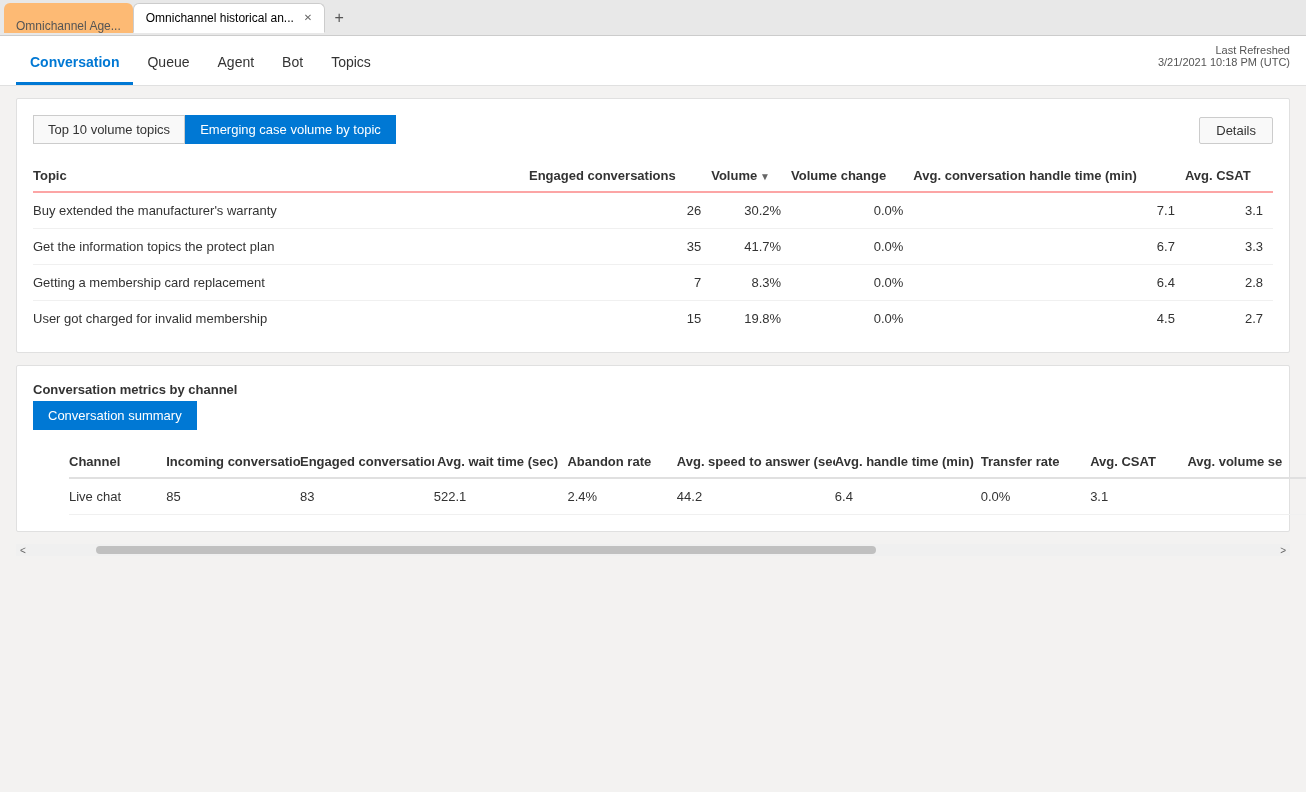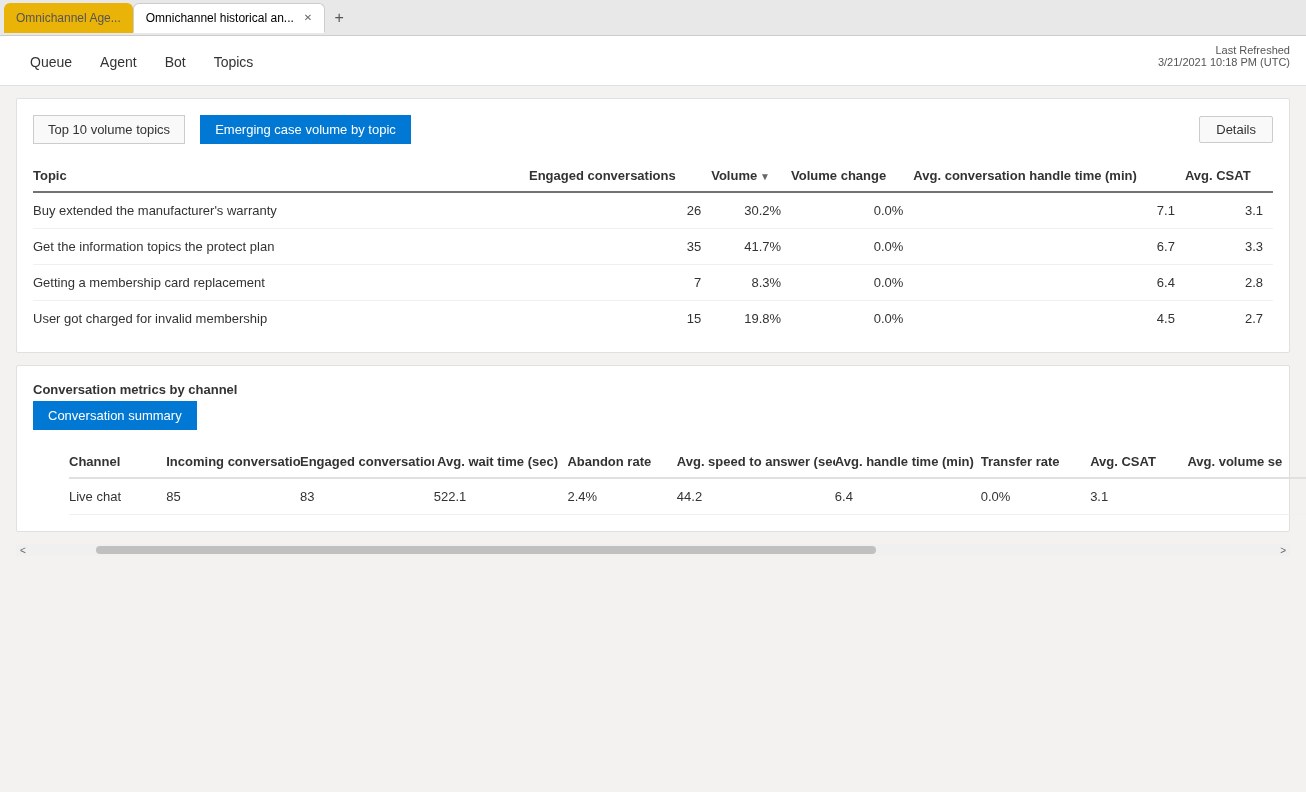--- a/index.html
+++ b/index.html
@@ -22,22 +22,23 @@
       border-radius: 6px 6px 0 0;
       font-size: 12px;
       cursor: pointer;
       gap: 6px;
       max-width: 200px;
       overflow: hidden;
       white-space: nowrap;
       text-overflow: ellipsis;
     }
     .browser-tab.inactive {
-      background: #eab308;
+      background: #fdba74;
       color: #555;
+      align-items: flex-end;
     }
     .browser-tab.active {
       background: #fff;
       color: #000;
       border: 1px solid #ccc;
       border-bottom: 1px solid #fff;
     }
     .tab-close {
       font-size: 10px;
       color: #666;
@@ -109,22 +110,22 @@
       border: 1px solid #e0e0e0;
       border-radius: 2px;
     }
     .panel-inner {
       padding: 16px;
     }
 
     
     .tab-buttons {
       display: flex;
-      align-items: center;
-      gap: 15px;
+      align-items: flex-end;
+      gap: 0;
       margin-bottom: 16px;
     }
     .tab-btn {
       padding: 6px 14px;
       font-size: 13px;
       cursor: pointer;
       border: 1px solid #ccc;
       background: #f9f9f9;
       color: #333;
     }
@@ -148,21 +149,21 @@
     .data-table {
       width: 100%;
       border-collapse: collapse;
       font-size: 13px;
     }
     .data-table th {
       text-align: left;
       padding: 8px 10px 8px 0;
       font-weight: 600;
       color: #333;
-      border-bottom: 2px solid #737373;
+      border-bottom: 2px solid #fca5a5;
       white-space: nowrap;
     }
     .data-table th.sort-active::after {
       content: ' ▼';
       font-size: 10px;
       color: #666;
     }
     .data-table td {
       padding: 10px 10px 10px 0;
       border-bottom: 1px solid #f0f0f0;
@@ -252,20 +253,23 @@
   <div class="browser-tab active">
     <span>Omnichannel historical an...</span>
     <span class="tab-close">✕</span>
   </div>
   <div class="tab-add">
     <span>+</span>
   </div>
 </div>
 
 <div class="nav-bar">
+  <div class="nav-item active">
+    <span>Conversation</span>
+  </div>
   <div class="nav-item">
     <span>Queue</span>
   </div>
   <div class="nav-item">
     <span>Agent</span>
   </div>
   <div class="nav-item">
     <span>Bot</span>
   </div>
   <div class="nav-item">

